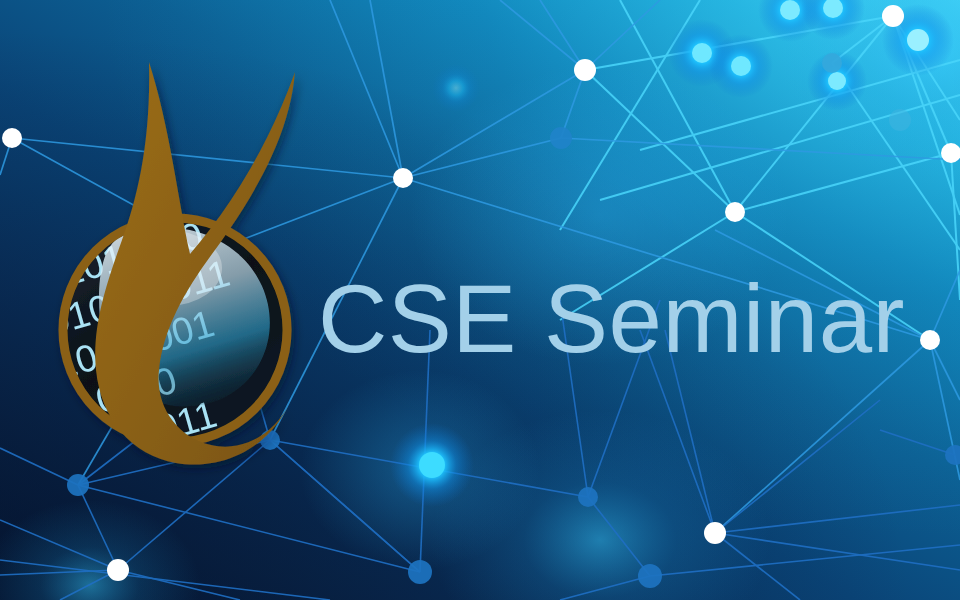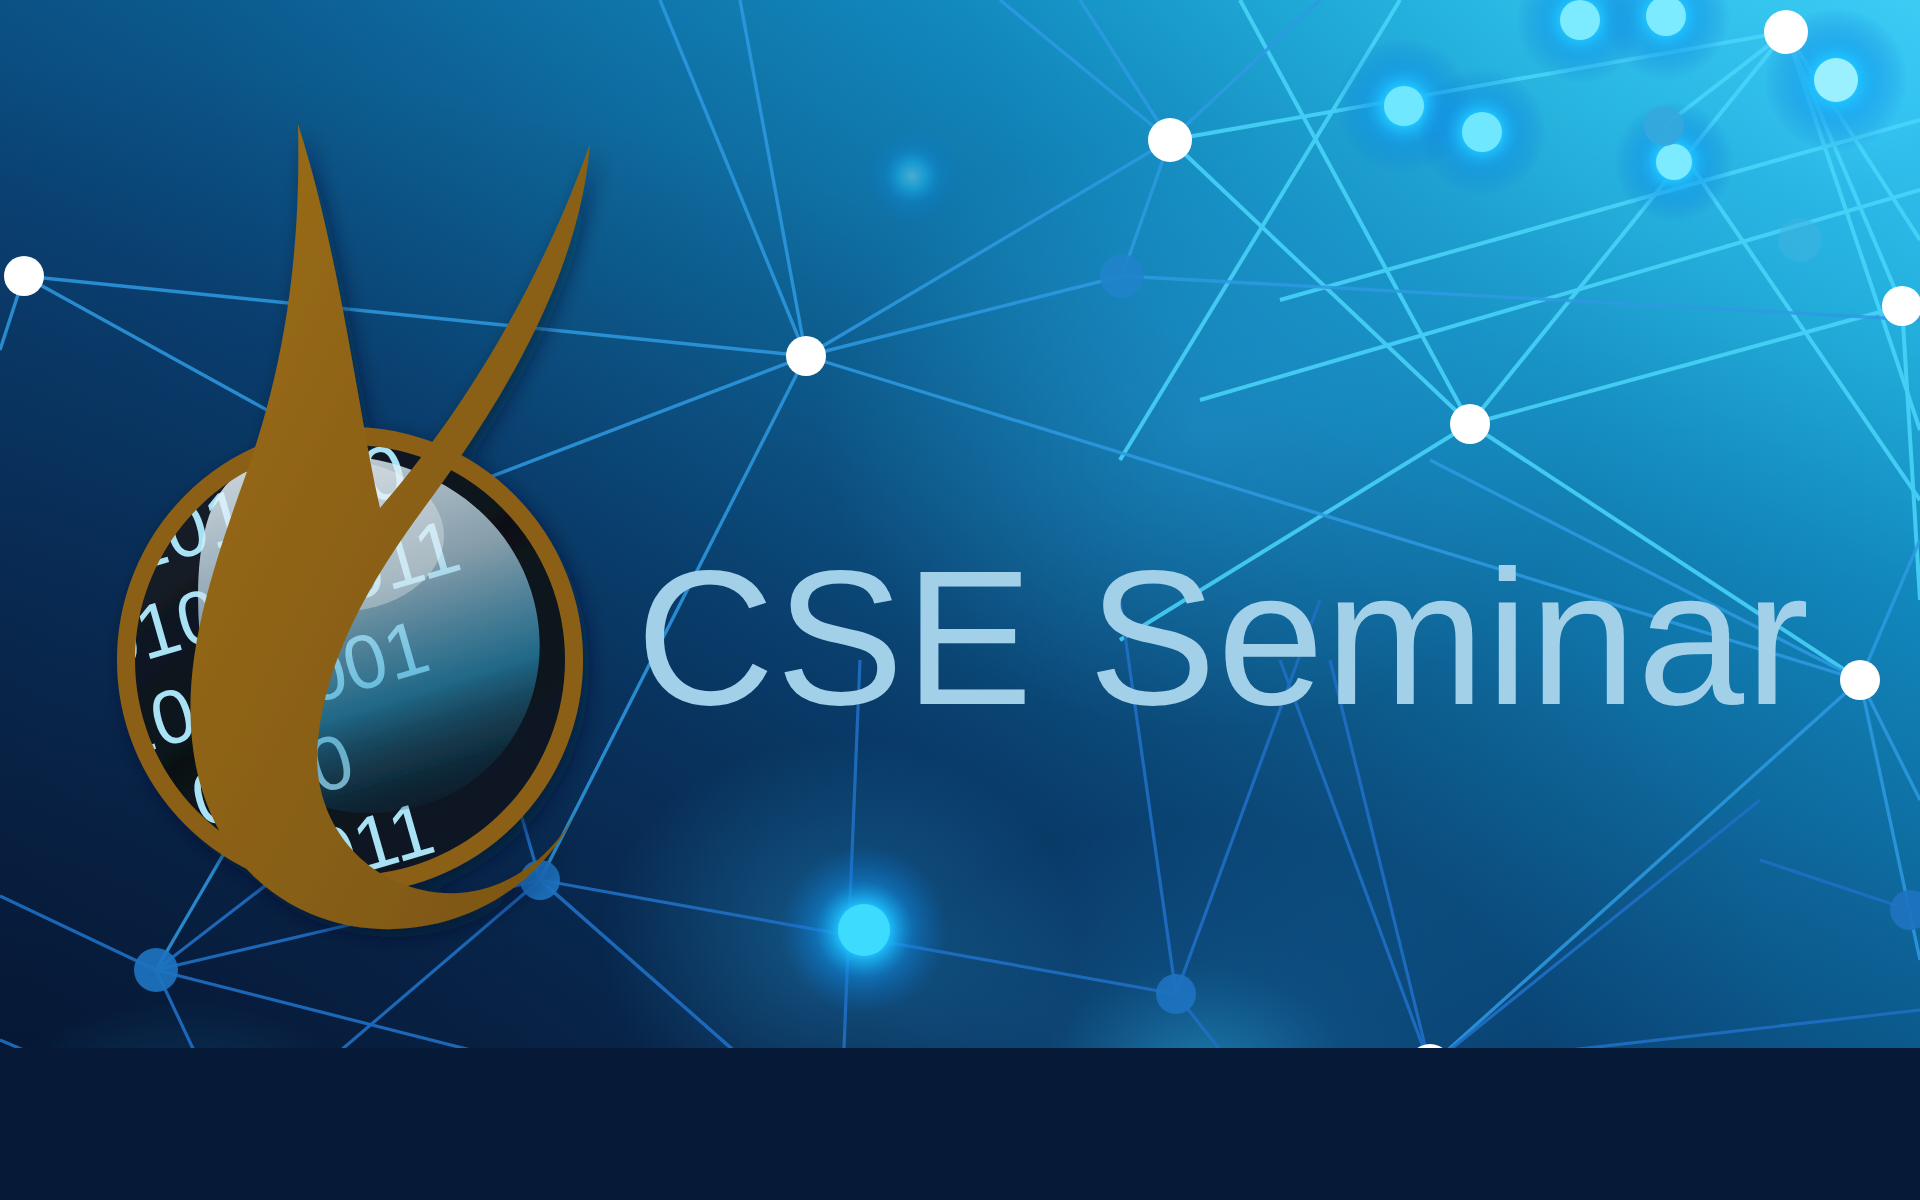--- a/index.html
+++ b/index.html
@@ -4,21 +4,21 @@
 <title>CSE Seminar</title>
 <style>
   html, body {
     margin: 0;
     padding: 0;
     background: #061a38;
   }
   #banner {
     position: relative;
     width: 960px;
-    height: 524px;
+    height: 600px;
     overflow: hidden;
     font-family: "Liberation Sans", sans-serif;
     background: #c4b5fd;
   }
   #banner svg.layer,
   #banner .layer {
     position: absolute;
     top: 0;
     left: 0;
     width: 960px;

